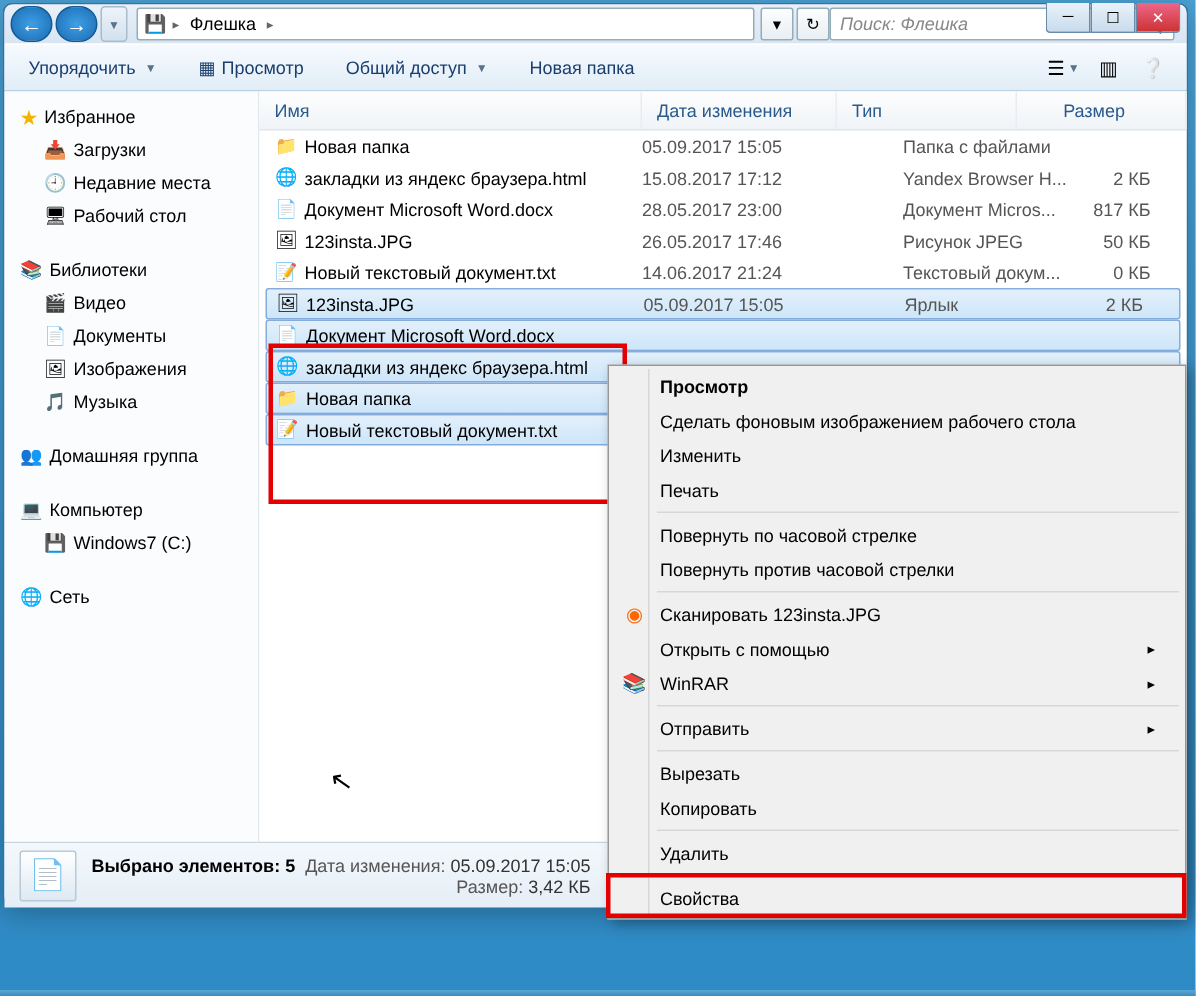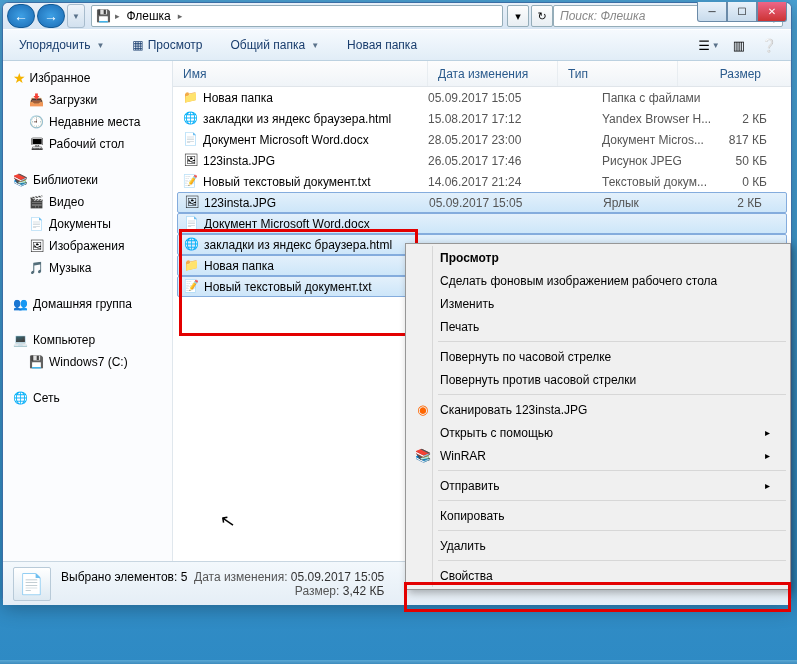--- a/index.html
+++ b/index.html
@@ -28,33 +28,33 @@
 .body { display: flex; height: 500px; }
 .sidebar { width: 170px; background: #fbfcfe; border-right: 1px solid #e0e7ed; padding: 6px 2px; overflow: hidden; }
 .nav-group { margin-bottom: 14px; }
 .nav-hdr { display: flex; align-items: center; gap: 4px; padding: 3px 8px; cursor: pointer; }
 .nav-hdr .star { color: #f5b301; font-size: 14px; }
 .nav-sub { display: flex; align-items: center; gap: 4px; padding: 3px 8px 3px 24px; cursor: pointer; }
 .nicon { width: 16px; height: 16px; display: inline-flex; align-items: center; justify-content: center; font-size: 12px; }
 .content { flex: 1; position: relative; background: #fff; }
 .cols { height: 26px; background: linear-gradient(#fdfdfd,#f0f4f8); border-bottom: 1px solid #e0e5ea; display: flex; align-items: center; color: #2a5a8c; }
 .col { padding: 0 10px; border-right: 1px solid #e8edf1; height: 100%; display: flex; align-items: center; cursor: pointer; }
-.col.name { width: 255px; } .col.date { width: 130px; } .col.type { width: 120px; } .col.size { flex:1; justify-content: flex-end; padding-right: 29px; }
+.col.name { width: 255px; } .col.date { width: 130px; } .col.type { width: 120px; } .col.size { flex:1; justify-content: flex-end; padding-right: 40px; }
 .files { }
 .row { display: flex; align-items: center; height: 21px; padding-left: 10px; cursor: pointer; }
 .row .fn { width: 245px; display: flex; align-items: center; gap: 4px; white-space: nowrap; overflow: hidden; }
 .row .fd { width: 130px; color: #555; } .row .ft { width: 120px; color: #555; white-space: nowrap; overflow: hidden; text-overflow: ellipsis; margin-left: 44px; } .row .fs { flex:1; text-align: right; padding-right: 24px; color: #555; }
 .row.sel { background: linear-gradient(#e3f0fb,#cde6f9); border: 1px solid #84acdd; border-radius: 2px; margin: 0 4px; padding-left: 6px; height: 21px; }
 .sel-box { position: absolute; left: 179px; top: 229px; width: 239px; height: 107px; border: 3px solid #e30000; pointer-events: none; }
 .del-box { position: absolute; left: 404px; top: 582px; width: 387px; height: 30px; border: 3px solid #e30000; pointer-events: none; z-index: 50; }
 .ficon { width: 16px; height: 16px; display: inline-block; font-size: 12px; text-align: center; }
 .status { height: 44px; background: linear-gradient(#f3f8fc,#e5eef6); border-top: 1px solid #c8d6e1; display: flex; align-items: center; padding: 0 10px; gap: 10px; color: #333; }
 .status .big-icon { width: 38px; height: 34px; background: linear-gradient(#fff,#dde9f2); border: 1px solid #b8cad8; border-radius: 2px; display: flex; align-items: center; justify-content: center; font-size: 20px; }
 .status .sline { color: #555; }
-.status strong { color: #000; font-weight: normal; }
+.status strong { color: #000; font-weight: bold; }
 .ctx-menu { position: absolute; left: 405px; top: 243px; width: 386px; background: #f0f0f0; border: 1px solid #979797; box-shadow: 3px 3px 8px rgba(0,0,0,.3); z-index: 40; padding: 2px; }
 .ctx-item { height: 23px; display: flex; align-items: center; padding-left: 32px; padding-right: 18px; cursor: pointer; position: relative; }
 .ctx-item.bold { font-weight: bold; }
 .ctx-item .sub-arr { margin-left: auto; font-size: 10px; }
 .ctx-item .cicon { position: absolute; left: 6px; width: 18px; text-align: center; font-size: 13px; }
 .ctx-sep { height: 1px; background: #d7d7d7; margin: 3px 2px 3px 30px; }
 .ctx-gutter { position: absolute; left: 26px; top: 2px; bottom: 2px; width: 1px; background: #d7d7d7; }
 .cursor { position: absolute; left: 220px; top: 510px; font-size: 18px; color: #000; z-index: 30; transform: rotate(-10deg); }
 .taskbar { position: absolute; left: 0; bottom: 0; width: 797px; height: 4px; background: linear-gradient(#5aa8d4,#3c8bbd); }
 </style>
@@ -93,21 +93,21 @@
   <div class="toolbar">
     <div class="tb-item">
         <span>Упорядочить</span>
         <span class="tb-chev">▼</span>
       </div>
     <div class="tb-item">
         <span>▦</span>
         <span>Просмотр</span>
       </div>
     <div class="tb-item">
-        <span>Общий папка</span>
+        <span>Общий доступ</span>
         <span class="tb-chev">▼</span>
       </div>
     <div class="tb-item">
         <span>Новая папка</span>
       </div>
     <div class="tb-right">
       <div class="tb-ibtn">☰<span class="tb-chev">▼</span></div>
       <div class="tb-ibtn">▥</div>
       <div class="tb-ibtn" style="color:#2a7ab9">❔</div>
     </div>
@@ -327,20 +327,23 @@
       <span>WinRAR</span>
       <span class="sub-arr">▸</span>
     </div>
   <div class="ctx-sep"></div>
   <div class="ctx-item">
       <span>Отправить</span>
       <span class="sub-arr">▸</span>
     </div>
   <div class="ctx-sep"></div>
   <div class="ctx-item">
+      <span>Вырезать</span>
+    </div>
+  <div class="ctx-item">
       <span>Копировать</span>
     </div>
   <div class="ctx-sep"></div>
   <div class="ctx-item">
       <span>Удалить</span>
     </div>
   <div class="ctx-sep"></div>
   <div class="ctx-item">
       <span>Свойства</span>
     </div>

